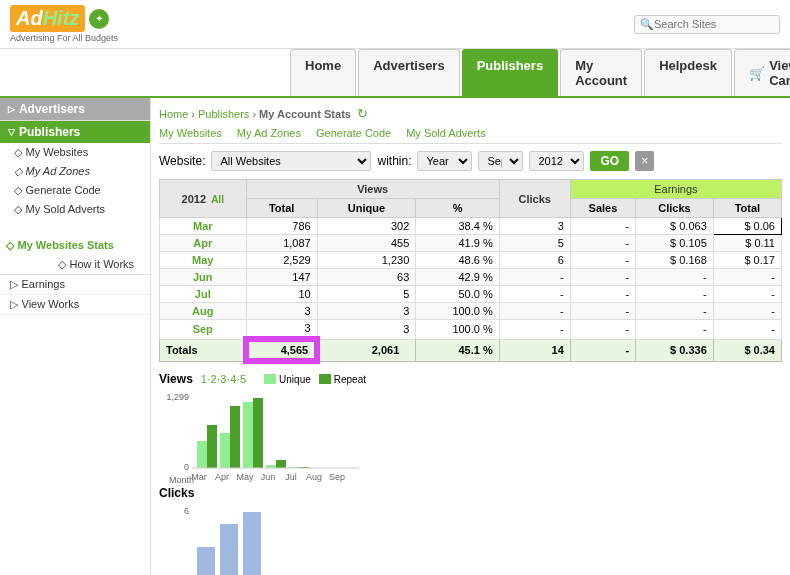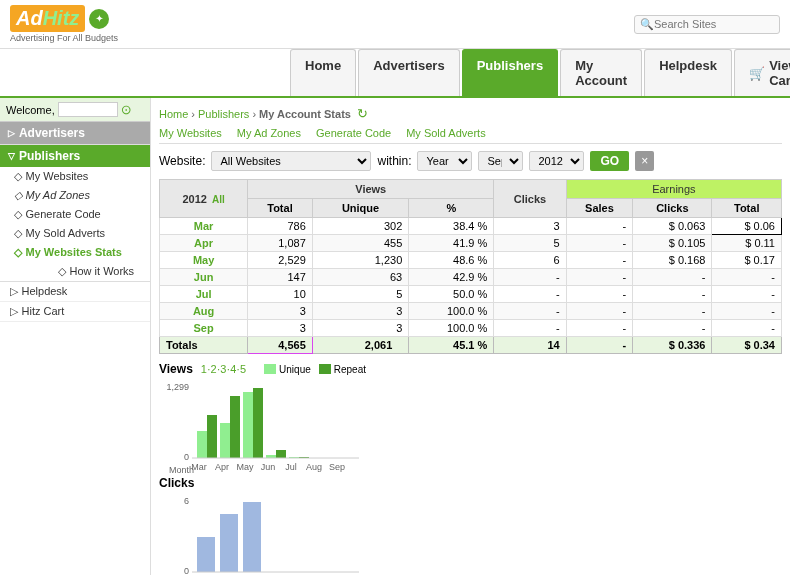--- a/index.html
+++ b/index.html
@@ -58,48 +58,43 @@
   <a href="#" style="padding:8px 14px; text-decoration:none; color:#333; font-size:13px; font-weight:bold; border:1px solid #ccc; border-bottom:none; margin-right:2px; background:#f5f5f5; border-radius:3px 3px 0 0;">Helpdesk</a>
   <a href="#" style="padding:8px 14px; text-decoration:none; color:#333; font-size:13px; font-weight:bold; border:1px solid #ccc; border-bottom:none; margin-right:2px; background:#f5f5f5; border-radius:3px 3px 0 0; display:flex; align-items:center; gap:4px;">
       <span>🛒</span>
       <span>View Cart</span>
     </a>
 </div>
 
 <div id="main" style="display:flex; height:485px;">
 
   <div id="sidebar" style="width:151px; background:#fff; border-right:1px solid #ddd; flex-shrink:0; overflow-y:auto;">
-    <div id="welcome-bar" style="background:#e8f5e0; padding:4px 6px; display:flex; align-items:center; gap:3px; border-bottom:1px solid #ccc;">
-      <span style="font-size:11px;">Welcome,</span>
-      <input type="text" style="border: 1px solid rgb(204, 204, 204); width: 60px; font-size: 10px; padding: 1px 3px;">
-      <span style="color:#5aaa2a; font-size:13px; cursor:pointer;">⊙</span>
-    </div>
 
     <div class="sidebar-section">
       <div style="background:#aaa; color:#fff; padding:4px 8px; font-size:12px; font-weight:bold; display:flex; align-items:center; gap:4px; cursor:pointer;">
         <span style="font-size:9px;">▷</span>
         <span>Advertisers</span>
       </div>
     </div>
 
     <div class="sidebar-section">
       <div style="background:#5aaa2a; color:#fff; padding:4px 8px; font-size:12px; font-weight:bold; display:flex; align-items:center; gap:4px; cursor:pointer;">
         <span style="font-size:9px;">▽</span>
         <span>Publishers</span>
       </div>
       <a href="#" style="padding:3px 8px 3px 14px; cursor:pointer; color:#333; text-decoration:none; display:block; font-size:11px;">◇ My Websites</a>
       <a href="#" style="padding:3px 8px 3px 14px; cursor:pointer; color:#333; text-decoration:none; display:block; font-size:11px;font-style:italic;">◇ My Ad Zones</a>
       <a href="#" style="padding:3px 8px 3px 14px; cursor:pointer; color:#333; text-decoration:none; display:block; font-size:11px;">◇ Generate Code</a>
       <a href="#" style="padding:3px 8px 3px 14px; cursor:pointer; color:#333; text-decoration:none; display:block; font-size:11px;">◇ My Sold Adverts</a>
-      <a href="#" style="padding:3px 8px 3px 14px; cursor:pointer; color:#5aaa2a; font-weight:bold; text-decoration:none; display:block; font-size:11px;">◇ My Websites Stats</a>
+      <a href="#" style="padding:3px 8px 3px 6px; cursor:pointer; color:#5aaa2a; font-weight:bold; text-decoration:none; display:block; font-size:11px;margin-top:17px;">◇ My Websites Stats</a>
       <a href="#" style="padding:3px 8px 3px 14px; cursor:pointer; color:#333; text-decoration:none; display:block; font-size:11px;margin-left:44px;">◇ How it Works</a>
     </div>
 
-    <a href="#" style="padding:3px 8px 3px 10px; cursor:pointer; color:#333; text-decoration:none; display:block; font-size:11px; border-bottom:1px solid #eee;">▷ Helpdesk</a>
-    <a href="#" style="padding:3px 8px 3px 10px; cursor:pointer; color:#333; text-decoration:none; display:block; font-size:11px; border-bottom:1px solid #eee;">▷ Hitz Cart</a>
+    <a href="#" style="padding:3px 8px 3px 10px; cursor:pointer; color:#333; text-decoration:none; display:block; font-size:11px; border-bottom:1px solid #eee;">▷ Earnings</a>
+    <a href="#" style="padding:3px 8px 3px 10px; cursor:pointer; color:#333; text-decoration:none; display:block; font-size:11px; border-bottom:1px solid #eee;">▷ View Works</a>
   </div>
 
   <div id="content" style="flex:1; padding:8px; overflow-y:auto;">
 
     <div style="font-size:11px; color:#666; margin-bottom:6px; display:flex; align-items:center; gap:3px;">
       <a href="#" style="color:#5aaa2a; text-decoration:none;">Home</a>
       <span>›</span>
       <a href="#" style="color:#5aaa2a; text-decoration:none;">Publishers</a>
       <span>›</span>
       <strong>My Account Stats</strong>
@@ -234,21 +229,21 @@
     <td style="border:1px solid #ddd; padding:2px 6px; text-align:right;">100.0 %</td>
     <td style="border:1px solid #ddd; padding:2px 6px; text-align:right;">-</td>
     <td style="border:1px solid #ddd; padding:2px 6px; text-align:right;">-</td>
     <td style="border:1px solid #ddd; padding:2px 6px; text-align:right;">-</td>
     <td style="border:1px solid #ddd; padding:2px 6px; text-align:right;">-</td>
   </tr>
         </tbody>
       <tfoot>
         <tr class="totals-row" style="background:#e8f5e0; font-weight:bold;">
           <td style="border:1px solid #bbb; padding:2px 6px; text-align:left;">Totals</td>
-          <td style="border:1px solid #d946ef; padding:2px 6px; text-align:right;">4,565</td>
+          <td style="border:6px solid #d946ef; padding:2px 6px; text-align:right;">4,565</td>
           <td style="border:1px solid #bbb; padding:2px 16px; text-align:right;">2,061</td>
           <td style="border:1px solid #bbb; padding:2px 6px; text-align:right;">45.1 %</td>
           <td style="border:1px solid #bbb; padding:2px 6px; text-align:right;">14</td>
           <td style="border:1px solid #bbb; padding:2px 6px; text-align:right;">-</td>
           <td style="border:1px solid #bbb; padding:2px 6px; text-align:right;">$ 0.336</td>
           <td style="border:1px solid #bbb; padding:2px 6px; text-align:right;">$ 0.34</td>
         </tr>
       </tfoot>
     </table>
 

